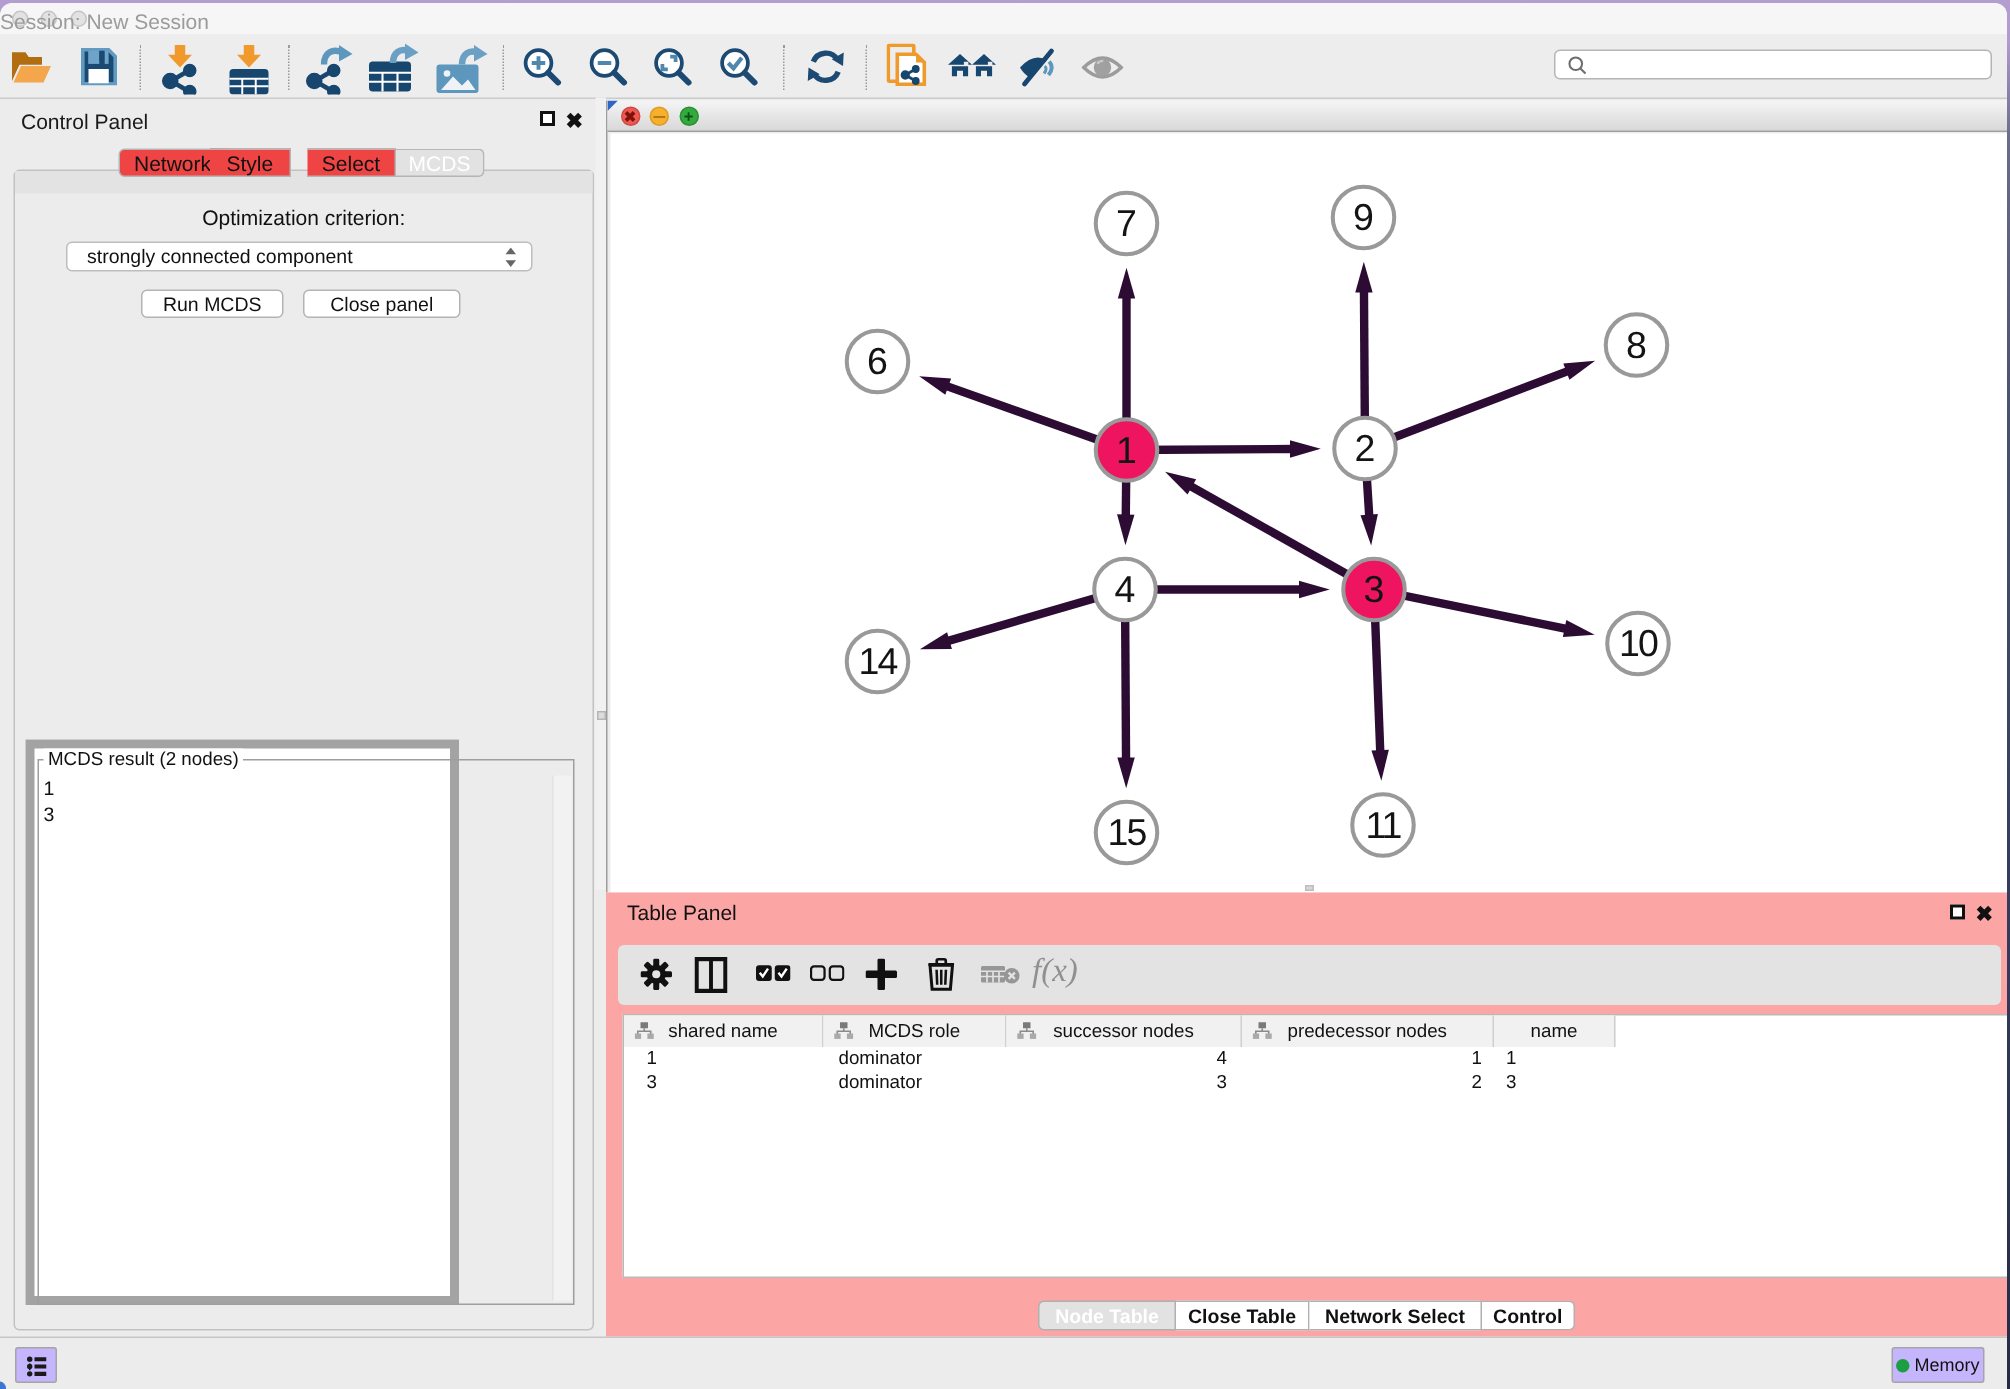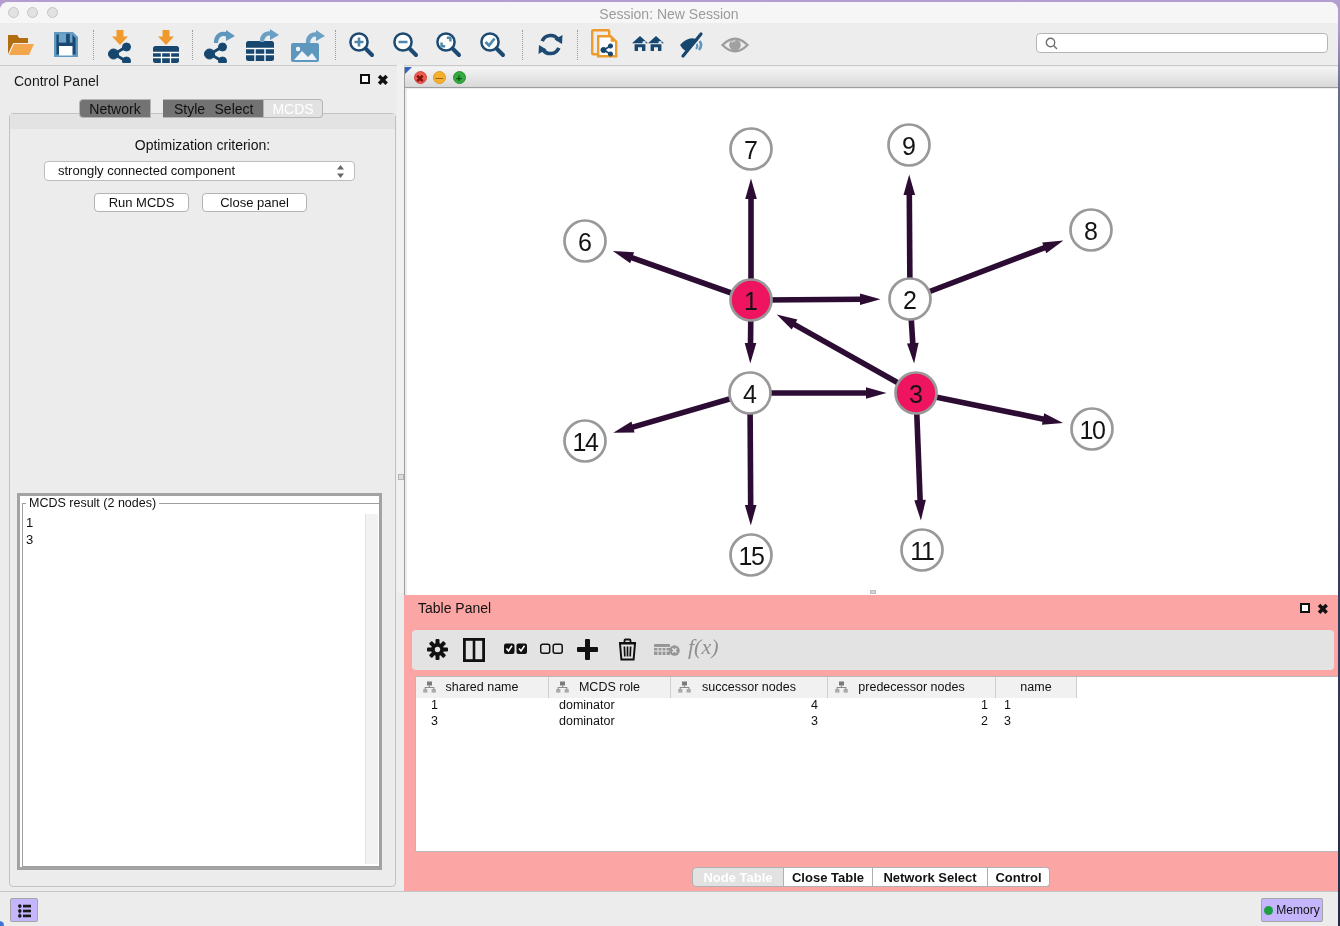--- a/index.html
+++ b/index.html
@@ -1,31 +1,31 @@
 <!DOCTYPE html>
 <html><head><meta charset="utf-8"><style>
 *{margin:0;padding:0;box-sizing:border-box}
 html,body{width:1340px;height:926px;overflow:hidden}
 body{font-family:"Liberation Sans",sans-serif;background:linear-gradient(180deg,#b49dd1 0,#b09ace 28px,#6a6c8e 90px,#4a5070 280px,#363d60 560px,#252b47 926px);position:relative;font-size:13px;color:#111}
 .abs{position:absolute}
 .win{position:absolute;left:0;top:2px;width:1338px;height:924px;background:#ececec;border-radius:8px 8px 0 0;overflow:hidden}
 .titlebar{position:absolute;left:0;top:0;width:100%;height:21px;background:#f6f6f6;border-radius:8px 8px 0 0}
 .tl{position:absolute;top:4.5px;width:11px;height:11px;border-radius:50%;background:#e2e2e2;border:1px solid #c5c5c5}
-.wtitle{position:absolute;top:4px;left:0;width:100%;text-align:center;color:#9b9b9b;font-size:13px}
+.wtitle{position:absolute;top:4px;left:0;width:100%;text-align:left;color:#9b9b9b;font-size:13px}
 .toolbar{position:absolute;left:0;top:21px;width:100%;height:43px;background:#ededed;border-bottom:1px solid #cbcbcb}
 .tsep{position:absolute;top:7px;height:30px;width:0;border-left:1px dotted #9a9a9a}
 .ticon{position:absolute;top:5px}
 .searchbox{position:absolute;left:1036px;top:10px;width:292px;height:20px;background:#fff;border:1px solid #b5b5b5;border-radius:4px}
 
 .cp-title{position:absolute;left:14px;top:71px;font-size:14px;color:#1a1a1a}
 .floatbtn{position:absolute;width:10px;height:10px;border:2px solid #111;background:#fff}
 .closex{position:absolute;font-size:14px;font-weight:bold;color:#111}
 .cpbox{position:absolute;left:9px;top:111px;width:387px;height:774px;border:1px solid #c2c2c2;border-radius:4px;background:#ececec}
 .cpband{position:absolute;left:10px;top:112px;width:385px;height:15px;background:#e3e3e3}
-.tab{position:absolute;top:97px;height:19px;background:#737373;border:1px solid #b5b5b5;border-left:none;font-size:14px;text-align:center;line-height:18px;color:#111}
+.tab{position:absolute;top:97px;height:19px;background:#ef4444;border:1px solid #b5b5b5;border-left:none;font-size:14px;text-align:center;line-height:18px;color:#111}
 .btn{position:absolute;height:19px;background:#fff;border:1px solid #b3b3b3;border-radius:4px;font-size:13px;text-align:center;line-height:17px;color:#111}
 
 .netwin{position:absolute;left:404px;top:65px;width:934px;height:528px;border-left:1.5px solid #9e9e9e}
 .nettitle{position:absolute;left:0;top:0;width:100%;height:21px;background:linear-gradient(#f5f5f5,#d8d8d8);border-bottom:1px solid #9e9e9e}
 .mac{position:absolute;top:3.5px;width:13px;height:13px;border-radius:50%;font-size:11px;font-weight:bold;text-align:center;line-height:13px}
 .canvas{position:absolute;left:1.5px;top:22px;width:932.5px;height:506px;background:#fff}
 
 .tp{position:absolute;left:404px;top:593px;width:934px;height:298px;background:#fca5a5}
 .tptool{position:absolute;left:8px;top:35px;width:922px;height:40px;background:#e3e3e3;border-radius:4px}
 .thead{position:absolute;top:0;height:21px;background:#f1f1f1;border-right:1px solid #cfcfcf;font-size:12.5px;text-align:center;line-height:21px}
@@ -196,33 +196,33 @@
         </svg>
     </div>
   </div>
 
 <div class="cp-title">Control Panel</div>
 <div class="floatbtn" style="left:360px;top:72px"></div>
 <div class="closex" style="left:377px;top:70px">✖</div>
 <div class="cpbox"></div>
 <div class="cpband"></div>
 <div class="tab" style="left:79px;width:72px;border-radius:4px 0 0 4px;border-left:1px solid #b5b5b5">Network</div>
-<div class="tab" style="left:163px;width:54px">Style</div>
+<div class="tab" style="left:140px;width:54px">Style</div>
 <div class="tab" style="left:205px;width:59px">Select</div>
 <div class="tab" style="left:264px;width:59px;border-radius:0 4px 4px 0;background:#e2e2e2;color:#fff">MCDS</div>
 <div class="abs" style="left:44px;top:159px;width:311px;height:20px;background:#fff;border:1px solid #bdbdbd;border-radius:4px;line-height:18px;padding-left:13px;font-size:13px">strongly connected component
   <svg width="9" height="13" style="position:absolute;right:9px;top:3px" viewBox="0 0 9 13">
         <polygon points="4.5,0 8,4.5 1,4.5" fill="#666"></polygon>
         <polygon points="4.5,13 8,8.5 1,8.5" fill="#666"></polygon>
       </svg>
 </div>
 <div class="abs" style="left:9px;top:135px;width:387px;text-align:center;font-size:14px">Optimization criterion:</div>
 <div class="btn" style="left:94px;top:191px;width:95px">Run MCDS</div>
 <div class="btn" style="left:202px;top:191px;width:105px">Close panel</div>
-<div class="abs" style="left:17px;top:491px;width:365px;height:377px;background:#fff;border:3px solid #a3a3a3">
+<div class="abs" style="left:17px;top:491px;width:289px;height:377px;background:#fff;border:6px solid #a3a3a3">
   <div class="abs" style="left:2px;top:7px;width:358px;height:364px;border:1px solid #9e9e9e">
     <span class="abs" style="left:3px;top:-8px;background:#fff;padding:0 3px;font-size:12.5px;white-space:nowrap">MCDS result (2 nodes)</span>
     <div class="abs" style="right:1px;top:10px;width:13px;height:350px;background:#f2f2f2;border-left:1px solid #e2e2e2"></div>
     <div class="abs" style="left:3px;top:10px;font-size:13px;line-height:17px">1<br>3</div>
   </div>
 </div>
 
 <div class="abs" style="left:397px;top:63px;width:7px;height:528px;background:#f1f1f1"></div>
 <div class="abs" style="left:397.5px;top:472px;width:6px;height:6px;background:#dcdcdc;border:1px solid #b5b5b5"></div>
 

